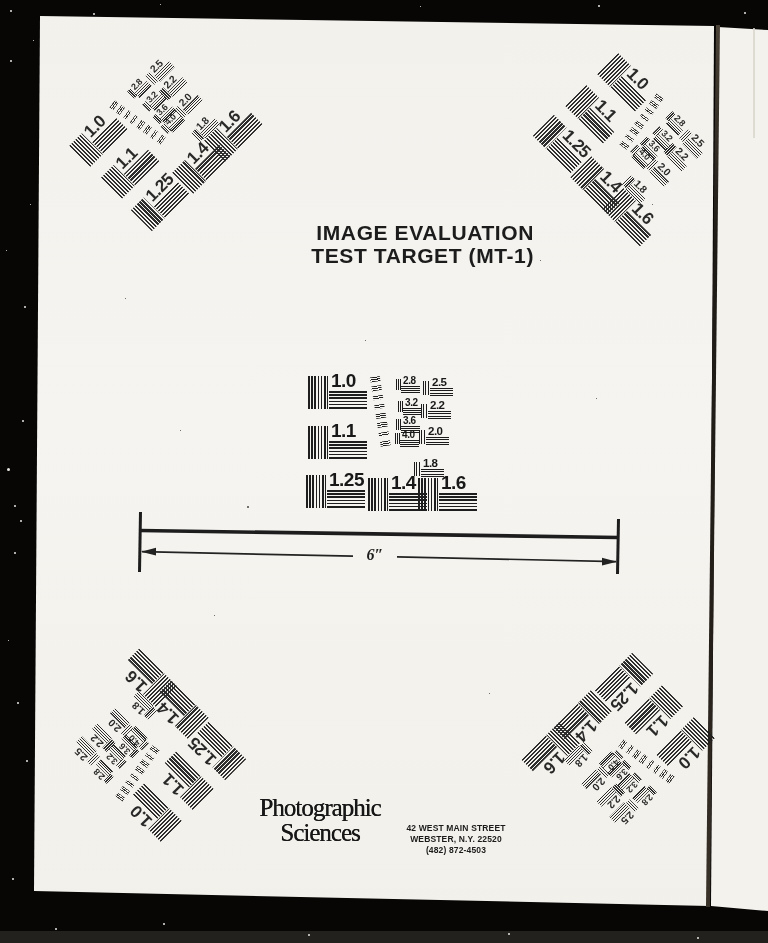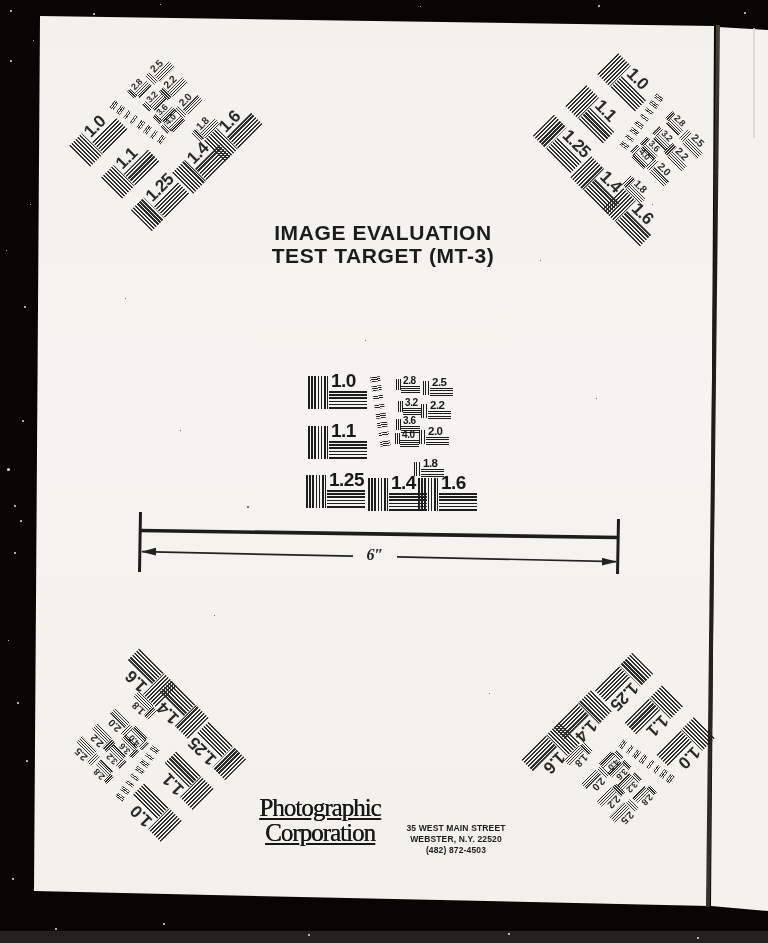--- a/index.html
+++ b/index.html
@@ -52,29 +52,28 @@
   .svb{left:0;top:1px;width:6px;height:11px;background:repeating-linear-gradient(90deg,#1c1c1c 0 1px,rgba(0,0,0,0) 1px 2.1px);}
   .snum{left:7px;top:-2px;font:700 10px/1 "Liberation Sans",sans-serif;letter-spacing:-.4px;}
   .shb{left:5px;top:8px;width:19px;height:8px;background:repeating-linear-gradient(180deg,#1c1c1c 0 1px,rgba(0,0,0,0) 1px 2.1px);}
   
   .micro{position:absolute;width:14px;height:80px;transform:rotate(-9deg);}
   .mrow{width:10px;height:4.5px;margin-bottom:4.8px;background:repeating-linear-gradient(180deg,#222 0 1px,rgba(0,0,0,0) 1px 2.1px);}
 
   
   #title{
     position:absolute;left:232px;top:221px;width:302px;z-index:3;
-    text-align:center;color:#1c1c1c;
+    text-align:right;color:#1c1c1c;
     font:700 21px/23px "Liberation Sans",sans-serif;letter-spacing:.6px;
   }
   #publisher{
     position:absolute;left:231px;top:795px;width:178px;z-index:3;
     text-align:center;color:#171717;
     font-family:"Liberation Serif",serif;font-size:25px;line-height:25px;letter-spacing:-1px;
     text-shadow:.3px 0 0 #171717;
-    text-decoration:underline;
   }
   #address{
     position:absolute;left:405px;top:823px;width:102px;z-index:3;
     text-align:center;color:#1b1b1b;
     font:700 8.5px/11.2px "Liberation Sans",sans-serif;letter-spacing:.15px;
   }
 
   
   #scale{position:absolute;left:110px;top:494px;z-index:3;}
 
@@ -473,41 +472,41 @@
         <div class="mrow"></div>
         <div class="mrow"></div>
         <div class="mrow"></div>
         <div class="mrow"></div>
         <div class="mrow"></div>
       </div>
     </div>
 
   <div id="title">
     <div>IMAGE EVALUATION</div>
-    <div>TEST TARGET (MT-3)</div>
+    <div>TEST TARGET (MT-1)</div>
   </div>
 
   <svg id="scale" width="540" height="90" viewBox="0 0 540 90">
     <line x1="30" y1="36.5" x2="508" y2="43.5" stroke="#1d1d1d" stroke-width="3.6"></line>
     <line x1="30.5" y1="18" x2="29.5" y2="78" stroke="#1d1d1d" stroke-width="3"></line>
     <line x1="508.5" y1="25" x2="507.5" y2="80" stroke="#1d1d1d" stroke-width="3"></line>
     <line x1="32" y1="57.7" x2="243" y2="62.2" stroke="#222" stroke-width="1.7"></line>
     <line x1="287" y1="62.8" x2="506" y2="67.6" stroke="#222" stroke-width="1.7"></line>
     <polygon points="46,53.8 31,57.7 46,61.6" fill="#222"></polygon>
     <polygon points="492,63.8 507,67.7 492,71.6" fill="#222"></polygon>
     <text x="265" y="66" text-anchor="middle" font-family="Liberation Serif, serif" font-size="16" font-weight="bold" font-style="italic" fill="#1d1d1d">6″</text>
   </svg>
 
   <div id="publisher">
     <div>Photographic</div>
-    <div>Corporation</div>
+    <div>Sciences</div>
   </div>
 
   <div id="address">
-    <div>35 WEST MAIN STREET</div>
+    <div>42 WEST MAIN STREET</div>
     <div>WEBSTER, N.Y. 22520</div>
     <div>(482) 872-4503</div>
   </div>
 
   <div id="specks">
       <div class="speck" style="left: 10px; top: 60px; width: 2px; height: 2px; background: rgb(232, 230, 224);"></div>
       <div class="speck" style="left: 24px; top: 306px; width: 2px; height: 2px; background: rgb(232, 230, 224);"></div>
       <div class="speck" style="left: 7px; top: 468px; width: 3px; height: 3px; background: rgb(232, 230, 224);"></div>
       <div class="speck" style="left: 14px; top: 505px; width: 2px; height: 2px; background: rgb(232, 230, 224);"></div>
       <div class="speck" style="left: 20px; top: 520px; width: 2px; height: 2px; background: rgb(232, 230, 224);"></div>

